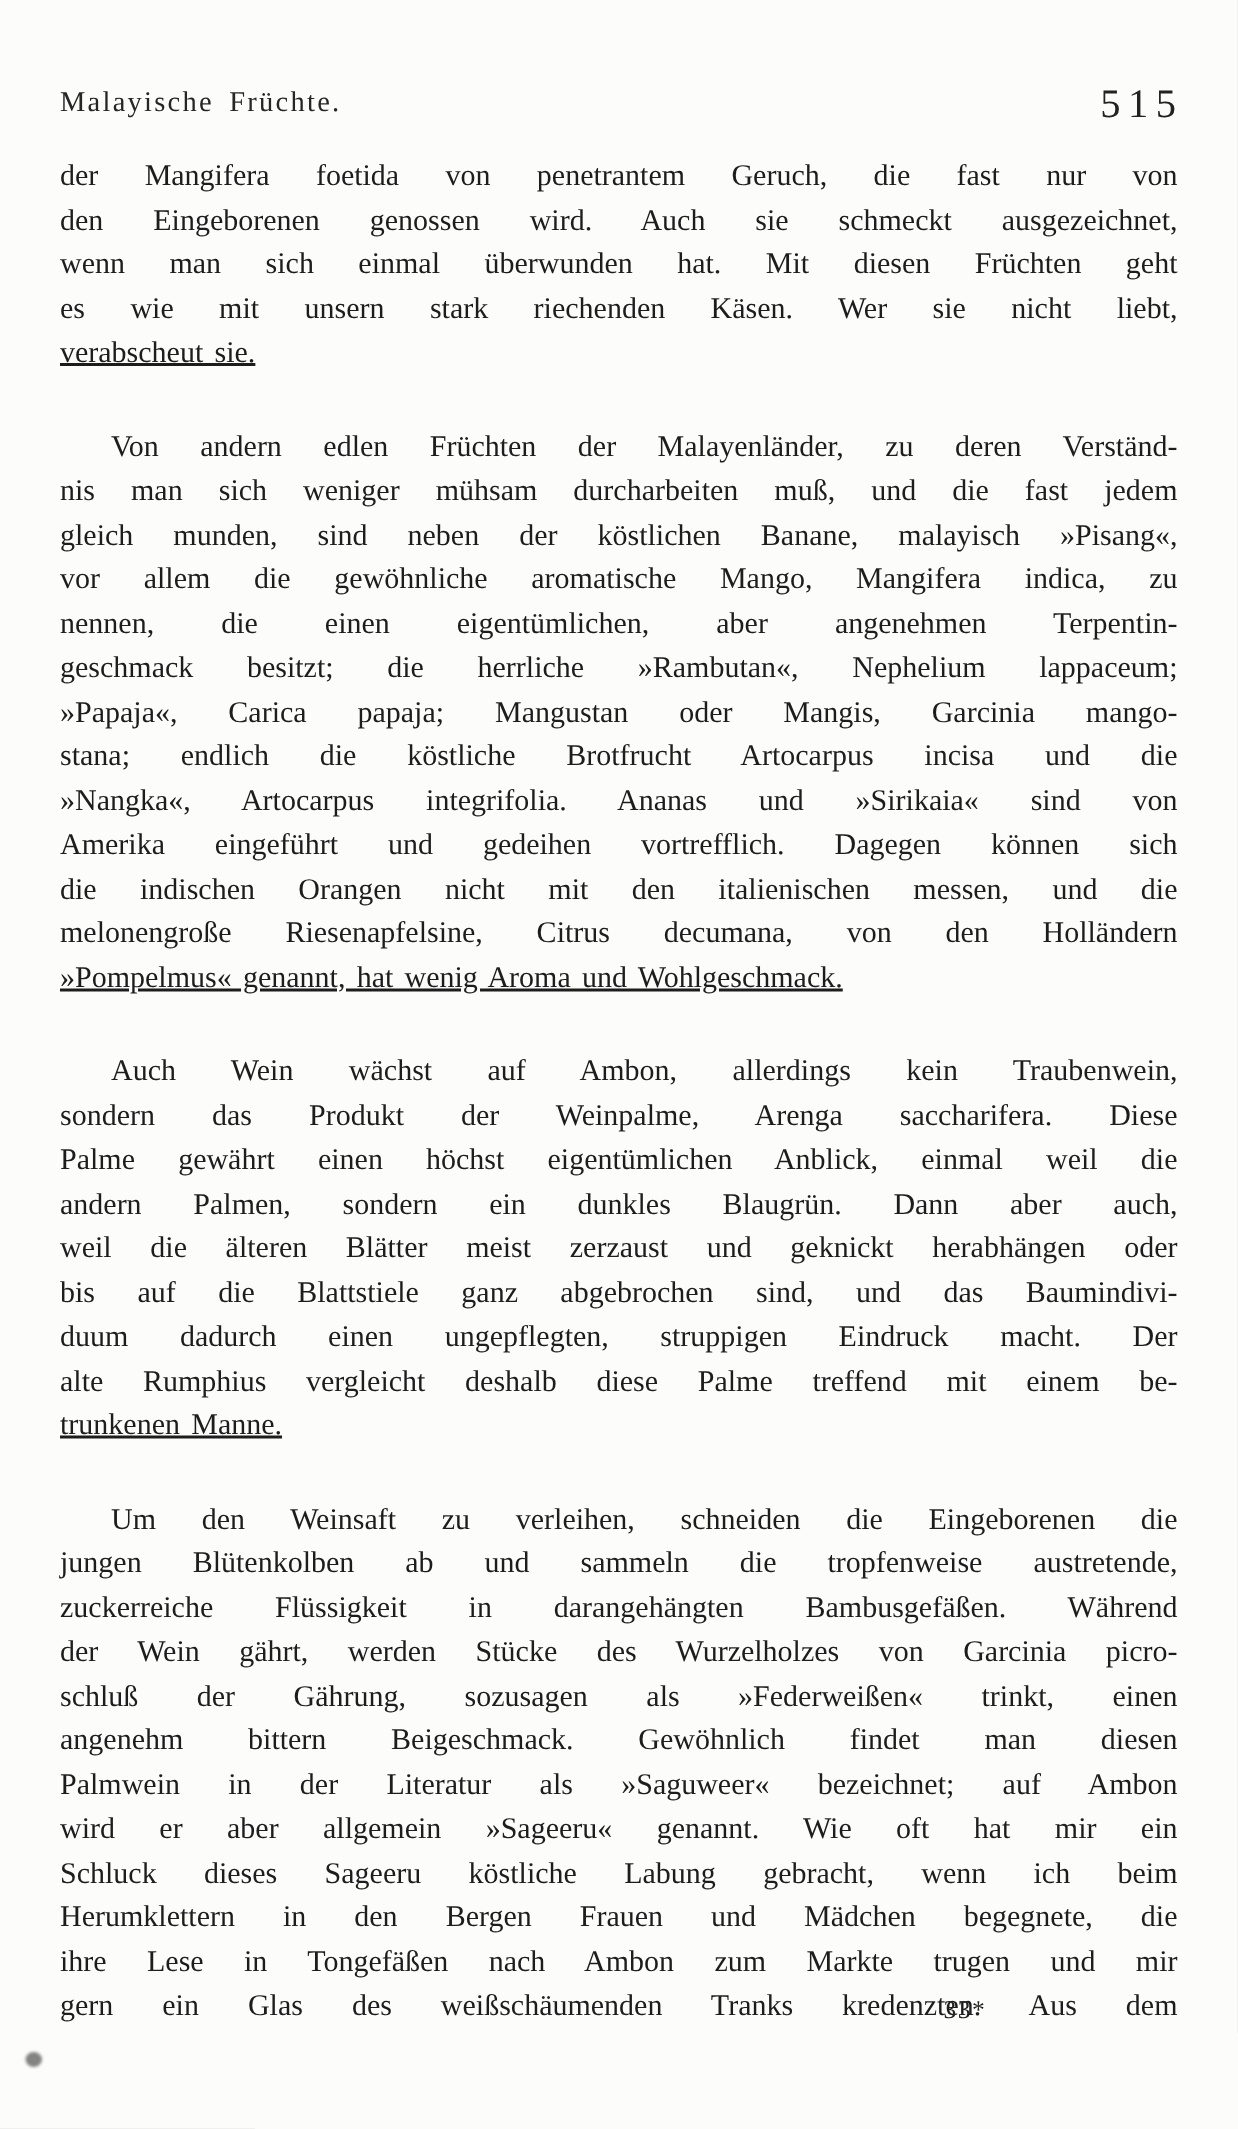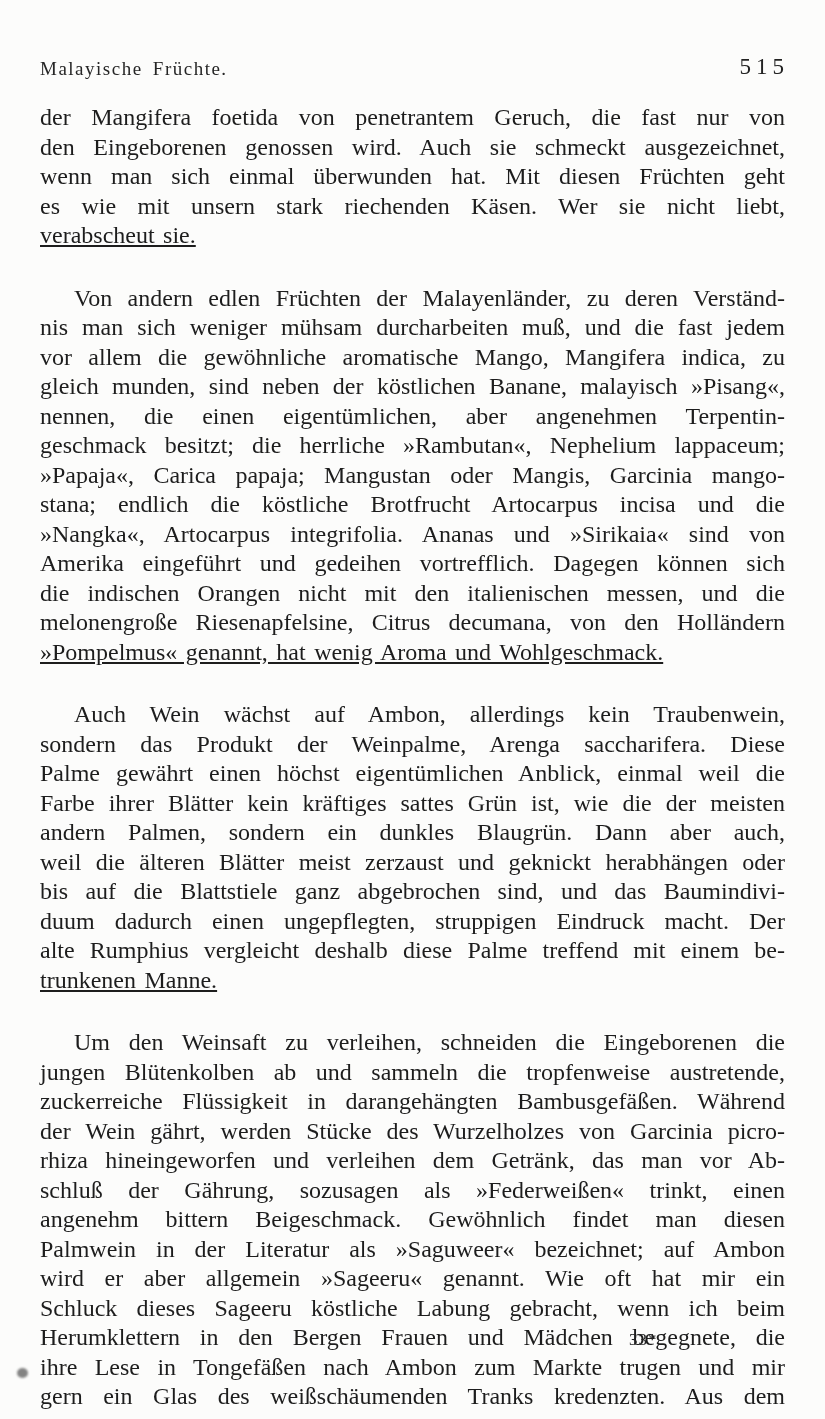--- a/index.html
+++ b/index.html
@@ -12,28 +12,28 @@
     color:#1b1b1b;
     overflow:hidden;
   }
   .running-head{
     position:absolute;top:58px;left:40px;width:745px;
     text-align:left;font-size:19px;letter-spacing:1.5px;
     word-spacing:4px;color:#262626;
   }
   .page-number{
     position:absolute;top:54px;right:36px;
-    font-size:23px;letter-spacing:5px;color:#222;
+    font-size:27px;letter-spacing:5px;color:#222;
   }
   .body-text{
     position:absolute;top:103px;left:40px;width:745px;
   }
   .p{margin:0;padding:0;}
   .line{
-    font-size:24px;
+    font-size:20px;
     line-height:29.5px;
     color:#1d1d1d;
     word-spacing:2.5px;
     text-align:justify;
     text-align-last:justify;
   }
   .line.ind{padding-left:34px;margin-top:33px;}
   .line.end{text-align-last:left;text-decoration:underline;}
   .sig{
     position:absolute;top:1330px;left:629px;
@@ -59,52 +59,50 @@
       <div class="line">der Mangifera foetida von penetrantem Geruch, die fast nur von</div>
       <div class="line">den Eingeborenen genossen wird.  Auch sie schmeckt ausgezeichnet,</div>
       <div class="line">wenn man sich einmal überwunden hat.  Mit diesen Früchten geht</div>
       <div class="line">es wie mit unsern stark riechenden Käsen.  Wer sie nicht liebt,</div>
       <div class="line end">verabscheut sie.</div>
     </div>
 
     <div class="p">
       <div class="line ind">Von andern edlen Früchten der Malayenländer, zu deren Verständ-</div>
       <div class="line">nis man sich weniger mühsam durcharbeiten muß, und die fast jedem</div>
+      <div class="line">gleich munden, sind neben der köstlichen Banane, malayisch »Pisang«,</div>
       <div class="line">vor allem die gewöhnliche aromatische Mango, Mangifera indica, zu</div>
-      <div class="line">gleich munden, sind neben der köstlichen Banane, malayisch »Pisang«,</div>
       <div class="line">nennen, die einen eigentümlichen, aber angenehmen Terpentin-</div>
       <div class="line">geschmack besitzt; die herrliche »Rambutan«, Nephelium lappaceum;</div>
       <div class="line">»Papaja«, Carica papaja; Mangustan oder Mangis, Garcinia mango-</div>
       <div class="line">stana; endlich die köstliche Brotfrucht Artocarpus incisa und die</div>
       <div class="line">»Nangka«, Artocarpus integrifolia.  Ananas und »Sirikaia« sind von</div>
       <div class="line">Amerika eingeführt und gedeihen vortrefflich.  Dagegen können sich</div>
       <div class="line">die indischen Orangen nicht mit den italienischen messen, und die</div>
       <div class="line">melonengroße Riesenapfelsine, Citrus decumana, von den Holländern</div>
       <div class="line end">»Pompelmus« genannt, hat wenig Aroma und Wohlgeschmack.</div>
     </div>
 
     <div class="p">
       <div class="line ind">Auch Wein wächst auf Ambon, allerdings kein Traubenwein,</div>
       <div class="line">sondern das Produkt der Weinpalme, Arenga saccharifera.  Diese</div>
       <div class="line">Palme gewährt einen höchst eigentümlichen Anblick, einmal weil die</div>
-      <div class="line">Farbe ihrer Blätter kein kräftiges sattes Grün ist, wie die der meisten</div>
       <div class="line">andern Palmen, sondern ein dunkles Blaugrün.  Dann aber auch,</div>
       <div class="line">weil die älteren Blätter meist zerzaust und geknickt herabhängen oder</div>
       <div class="line">bis auf die Blattstiele ganz abgebrochen sind, und das Baumindivi-</div>
       <div class="line">duum dadurch einen ungepflegten, struppigen Eindruck macht.  Der</div>
       <div class="line">alte Rumphius vergleicht deshalb diese Palme treffend mit einem be-</div>
       <div class="line end">trunkenen Manne.</div>
     </div>
 
     <div class="p">
       <div class="line ind">Um den Weinsaft zu verleihen, schneiden die Eingeborenen die</div>
       <div class="line">jungen Blütenkolben ab und sammeln die tropfenweise austretende,</div>
       <div class="line">zuckerreiche Flüssigkeit in darangehängten Bambusgefäßen.  Während</div>
       <div class="line">der Wein gährt, werden Stücke des Wurzelholzes von Garcinia picro-</div>
-      <div class="line">rhiza hineingeworfen und verleihen dem Getränk, das man vor Ab-</div>
       <div class="line">schluß der Gährung, sozusagen als »Federweißen« trinkt, einen</div>
       <div class="line">angenehm bittern Beigeschmack.  Gewöhnlich findet man diesen</div>
       <div class="line">Palmwein in der Literatur als »Saguweer« bezeichnet; auf Ambon</div>
       <div class="line">wird er aber allgemein »Sageeru« genannt.  Wie oft hat mir ein</div>
       <div class="line">Schluck dieses Sageeru köstliche Labung gebracht, wenn ich beim</div>
       <div class="line">Herumklettern in den Bergen Frauen und Mädchen begegnete, die</div>
       <div class="line">ihre Lese in Tongefäßen nach Ambon zum Markte trugen und mir</div>
       <div class="line">gern ein Glas des weißschäumenden Tranks kredenzten.  Aus dem</div>
     </div>
 

